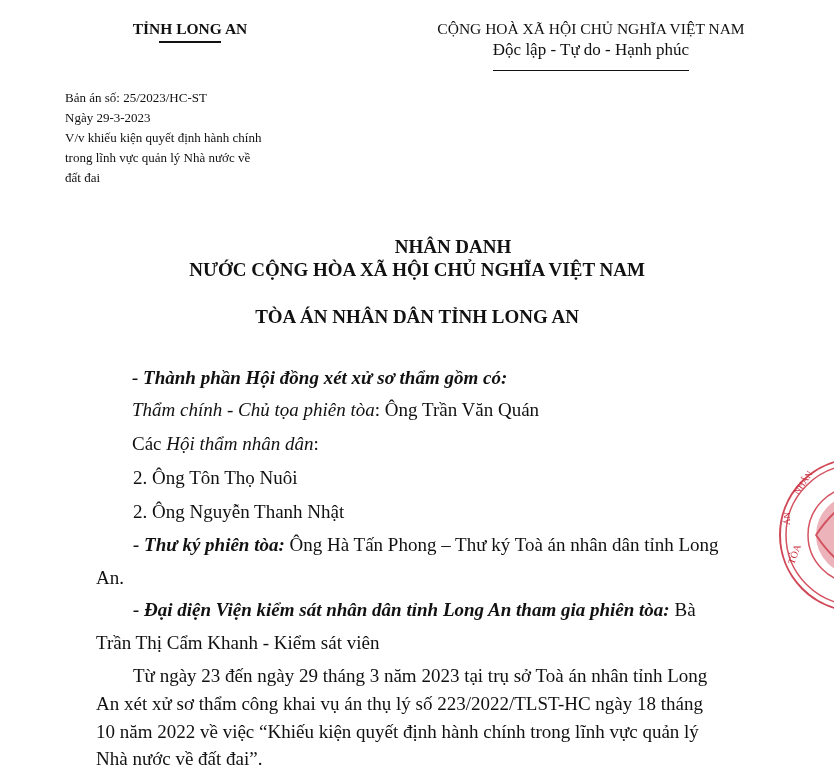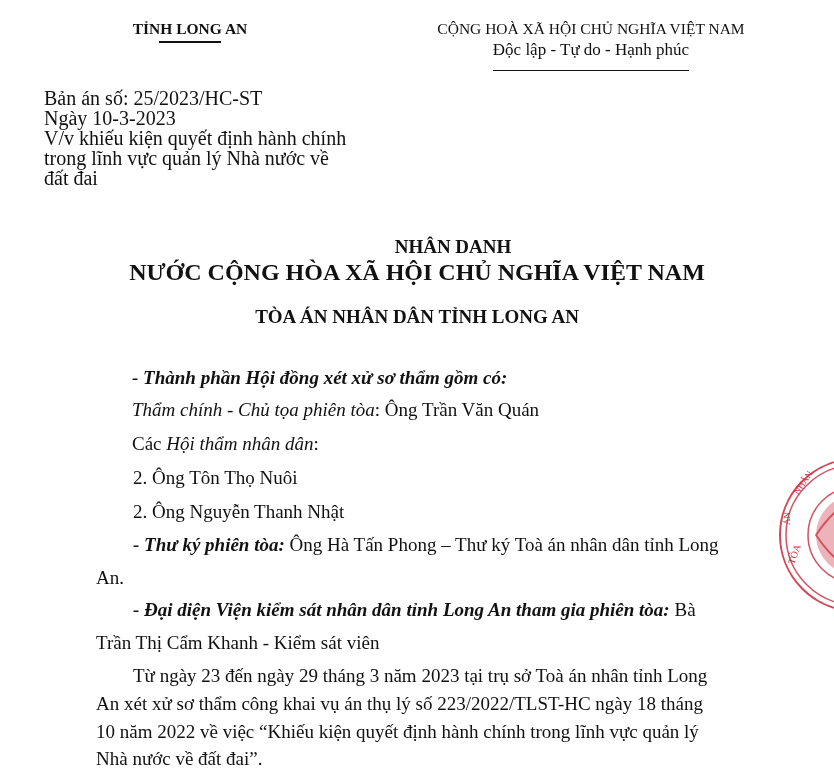--- a/index.html
+++ b/index.html
@@ -6,25 +6,25 @@
   body {
     width: 834px; height: 773px; overflow: hidden; position: relative;
     background: #ffffff; color: #111111;
     font-family: "Liberation Serif", "DejaVu Serif", serif;
   }
   .abs { position: absolute; white-space: nowrap; }
   .hdr-left { left: 60px; top: 18px; width: 260px; text-align: center; font-weight: bold; font-size: 15.5px; line-height: 21px; }
   .hdr-left .ul-short { display: block; margin: 2px auto 0; width: 62px; height: 1.5px; background: #111; }
   .hdr-right { left: 341px; top: 18px; width: 500px; text-align: center; font-weight: normal; font-size: 15.5px; line-height: 21px; }
   .hdr-right .motto { font-size: 17px; border-bottom: 1.5px solid #111; padding-bottom: 10px; display: inline-block; }
-  .meta { left: 44px; top: 88px; font-size: 20px; line-height: 20px; }
+  .meta { left: 65px; top: 88px; font-size: 13px; line-height: 20px; }
   .meta div { white-space: nowrap; }
   .title-block { left: 0; width: 834px; text-align: center; font-weight: bold; }
   .t1 { top: 236px; font-size: 19px; padding-left: 36px; }
-  .t2 { top: 259px; font-size: 24px; }
+  .t2 { top: 259px; font-size: 19px; }
   .t3 { top: 306px; font-size: 19px; }
   .body-line { font-size: 19px; line-height: 24px; }
   .bi { font-weight: bold; font-style: italic; }
   .it { font-style: italic; }
   .stamp { left: 776px; top: 455px; width: 160px; height: 160px; }
 </style>
 </head>
 <body>
 
 <div class="abs hdr-left">
@@ -32,21 +32,21 @@
   <span class="ul-short"></span>
 </div>
 
 <div class="abs hdr-right">
   <div>CỘNG HOÀ XÃ HỘI CHỦ NGHĨA VIỆT NAM</div>
   <div><span class="motto">Độc lập - Tự do - Hạnh phúc</span></div>
 </div>
 
 <div class="abs meta">
   <div>Bản án số: 25/2023/HC-ST</div>
-  <div>Ngày 10-3-2023</div>
+  <div>Ngày 29-3-2023</div>
   <div>V/v khiếu kiện quyết định hành chính</div>
   <div>trong lĩnh vực quản lý Nhà nước về</div>
   <div>đất đai</div>
 </div>
 
 <div class="abs title-block t1">NHÂN DANH</div>
 <div class="abs title-block t2">NƯỚC CỘNG HÒA XÃ HỘI CHỦ NGHĨA VIỆT NAM</div>
 <div class="abs title-block t3">TÒA ÁN NHÂN DÂN TỈNH LONG AN</div>
 
 <div class="abs body-line bi" style="left:132px; top:366px;">- Thành phần Hội đồng xét xử sơ thẩm gồm có:</div>

